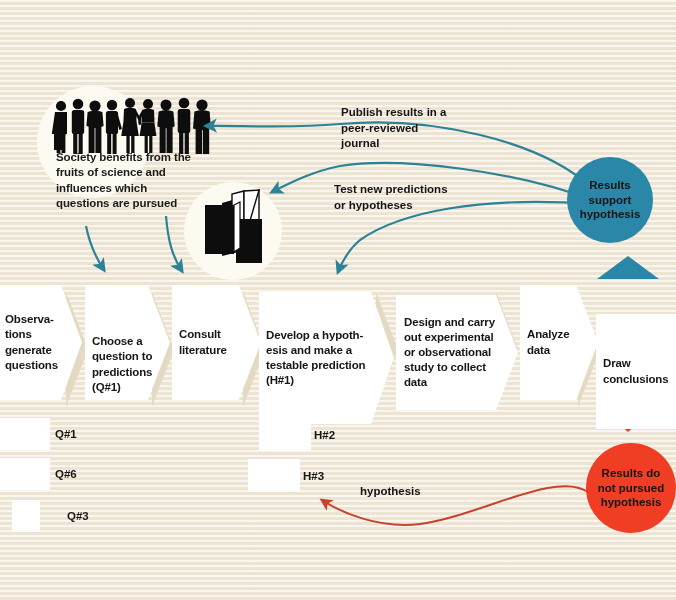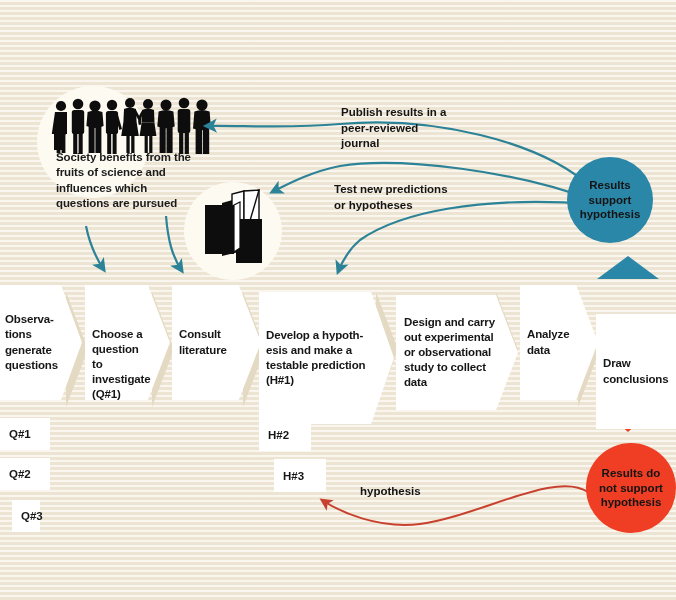--- a/index.html
+++ b/index.html
@@ -67,20 +67,21 @@
     position: absolute;
     background: #ffffff;
     display: flex;
     align-items: center;
   }
   .note .txt {
     font-weight: bold;
     font-size: 11.5px;
     color: #161616;
     padding-left: 9px;
+    margin-left: 46px;
   }
   
   .rescircle {
     position: absolute;
     border-radius: 50%;
     display: flex;
     align-items: center;
     justify-content: center;
     text-align: center;
   }
@@ -239,21 +240,21 @@
     <div class="txt">
       <div>Results</div>
       <div>support</div>
       <div>hypothesis</div>
     </div>
   </div>
 
   <div class="rescircle" style="left:586px; top:443px; width:90px; height:90px; background:#ef3e23;">
     <div class="txt">
       <div>Results do</div>
-      <div>not support</div>
+      <div>not pursued</div>
       <div>hypothesis</div>
     </div>
   </div>
 
   <div class="shadowwedge" style="left:66px; top:292px; width:22px; height:115px;
               clip-path:polygon(0% 0%, 100% 50%, 0% 100%);"></div>
   <div class="shadowwedge" style="left:152px; top:292px; width:22px; height:115px;
               clip-path:polygon(0% 0%, 100% 50%, 0% 100%);"></div>
   <div class="shadowwedge" style="left:243px; top:292px; width:22px; height:115px;
               clip-path:polygon(0% 0%, 100% 50%, 0% 100%);"></div>
@@ -272,21 +273,21 @@
       <div>generate</div>
       <div>questions</div>
     </div>
   </div>
 
   <div class="step" style="left:85px; top:285px; width:85px; height:115px;
               clip-path:polygon(0% 0%, 74% 0%, 100% 50%, 74% 100%, 0% 100%);">
     <div class="txt" style="padding-left:7px; padding-right:22px;margin-top:44px;">
       <div>Choose a</div>
       <div>question to</div>
-      <div>investigate</div>
+      <div>predictions</div>
       <div>(Q#1)</div>
     </div>
   </div>
 
   <div class="step" style="left:172px; top:285px; width:89px; height:115px;
               clip-path:polygon(0% 0%, 75% 0%, 100% 50%, 75% 100%, 0% 100%);">
     <div class="txt" style="padding-left:7px; padding-right:22px;">
       <div>Consult</div>
       <div>literature</div>
     </div>
@@ -325,26 +326,26 @@
     <div class="txt" style="padding-left:7px; padding-right:5px;">
       <div>Draw</div>
       <div>conclusions</div>
     </div>
   </div>
 
   <div class="note" style="left:0px; top:418px; width:50px; height:32px;">
     <div class="txt">Q#1</div>
   </div>
   <div class="note" style="left:0px; top:458px; width:50px; height:32px;">
-    <div class="txt">Q#2</div>
+    <div class="txt">Q#6</div>
   </div>
   <div class="note" style="left:12px; top:500px; width:28px; height:32px;">
     <div class="txt">Q#3</div>
   </div>
 
   <div class="note" style="left:259px; top:418px; width:52px; height:33px;">
     <div class="txt">H#2</div>
   </div>
-  <div class="note" style="left:274px; top:459px; width:52px; height:33px;text-align:right;">
+  <div class="note" style="left:248px; top:459px; width:52px; height:33px;text-align:right;">
     <div class="txt">H#3</div>
   </div>
 
 </div>
 
 </body></html>

